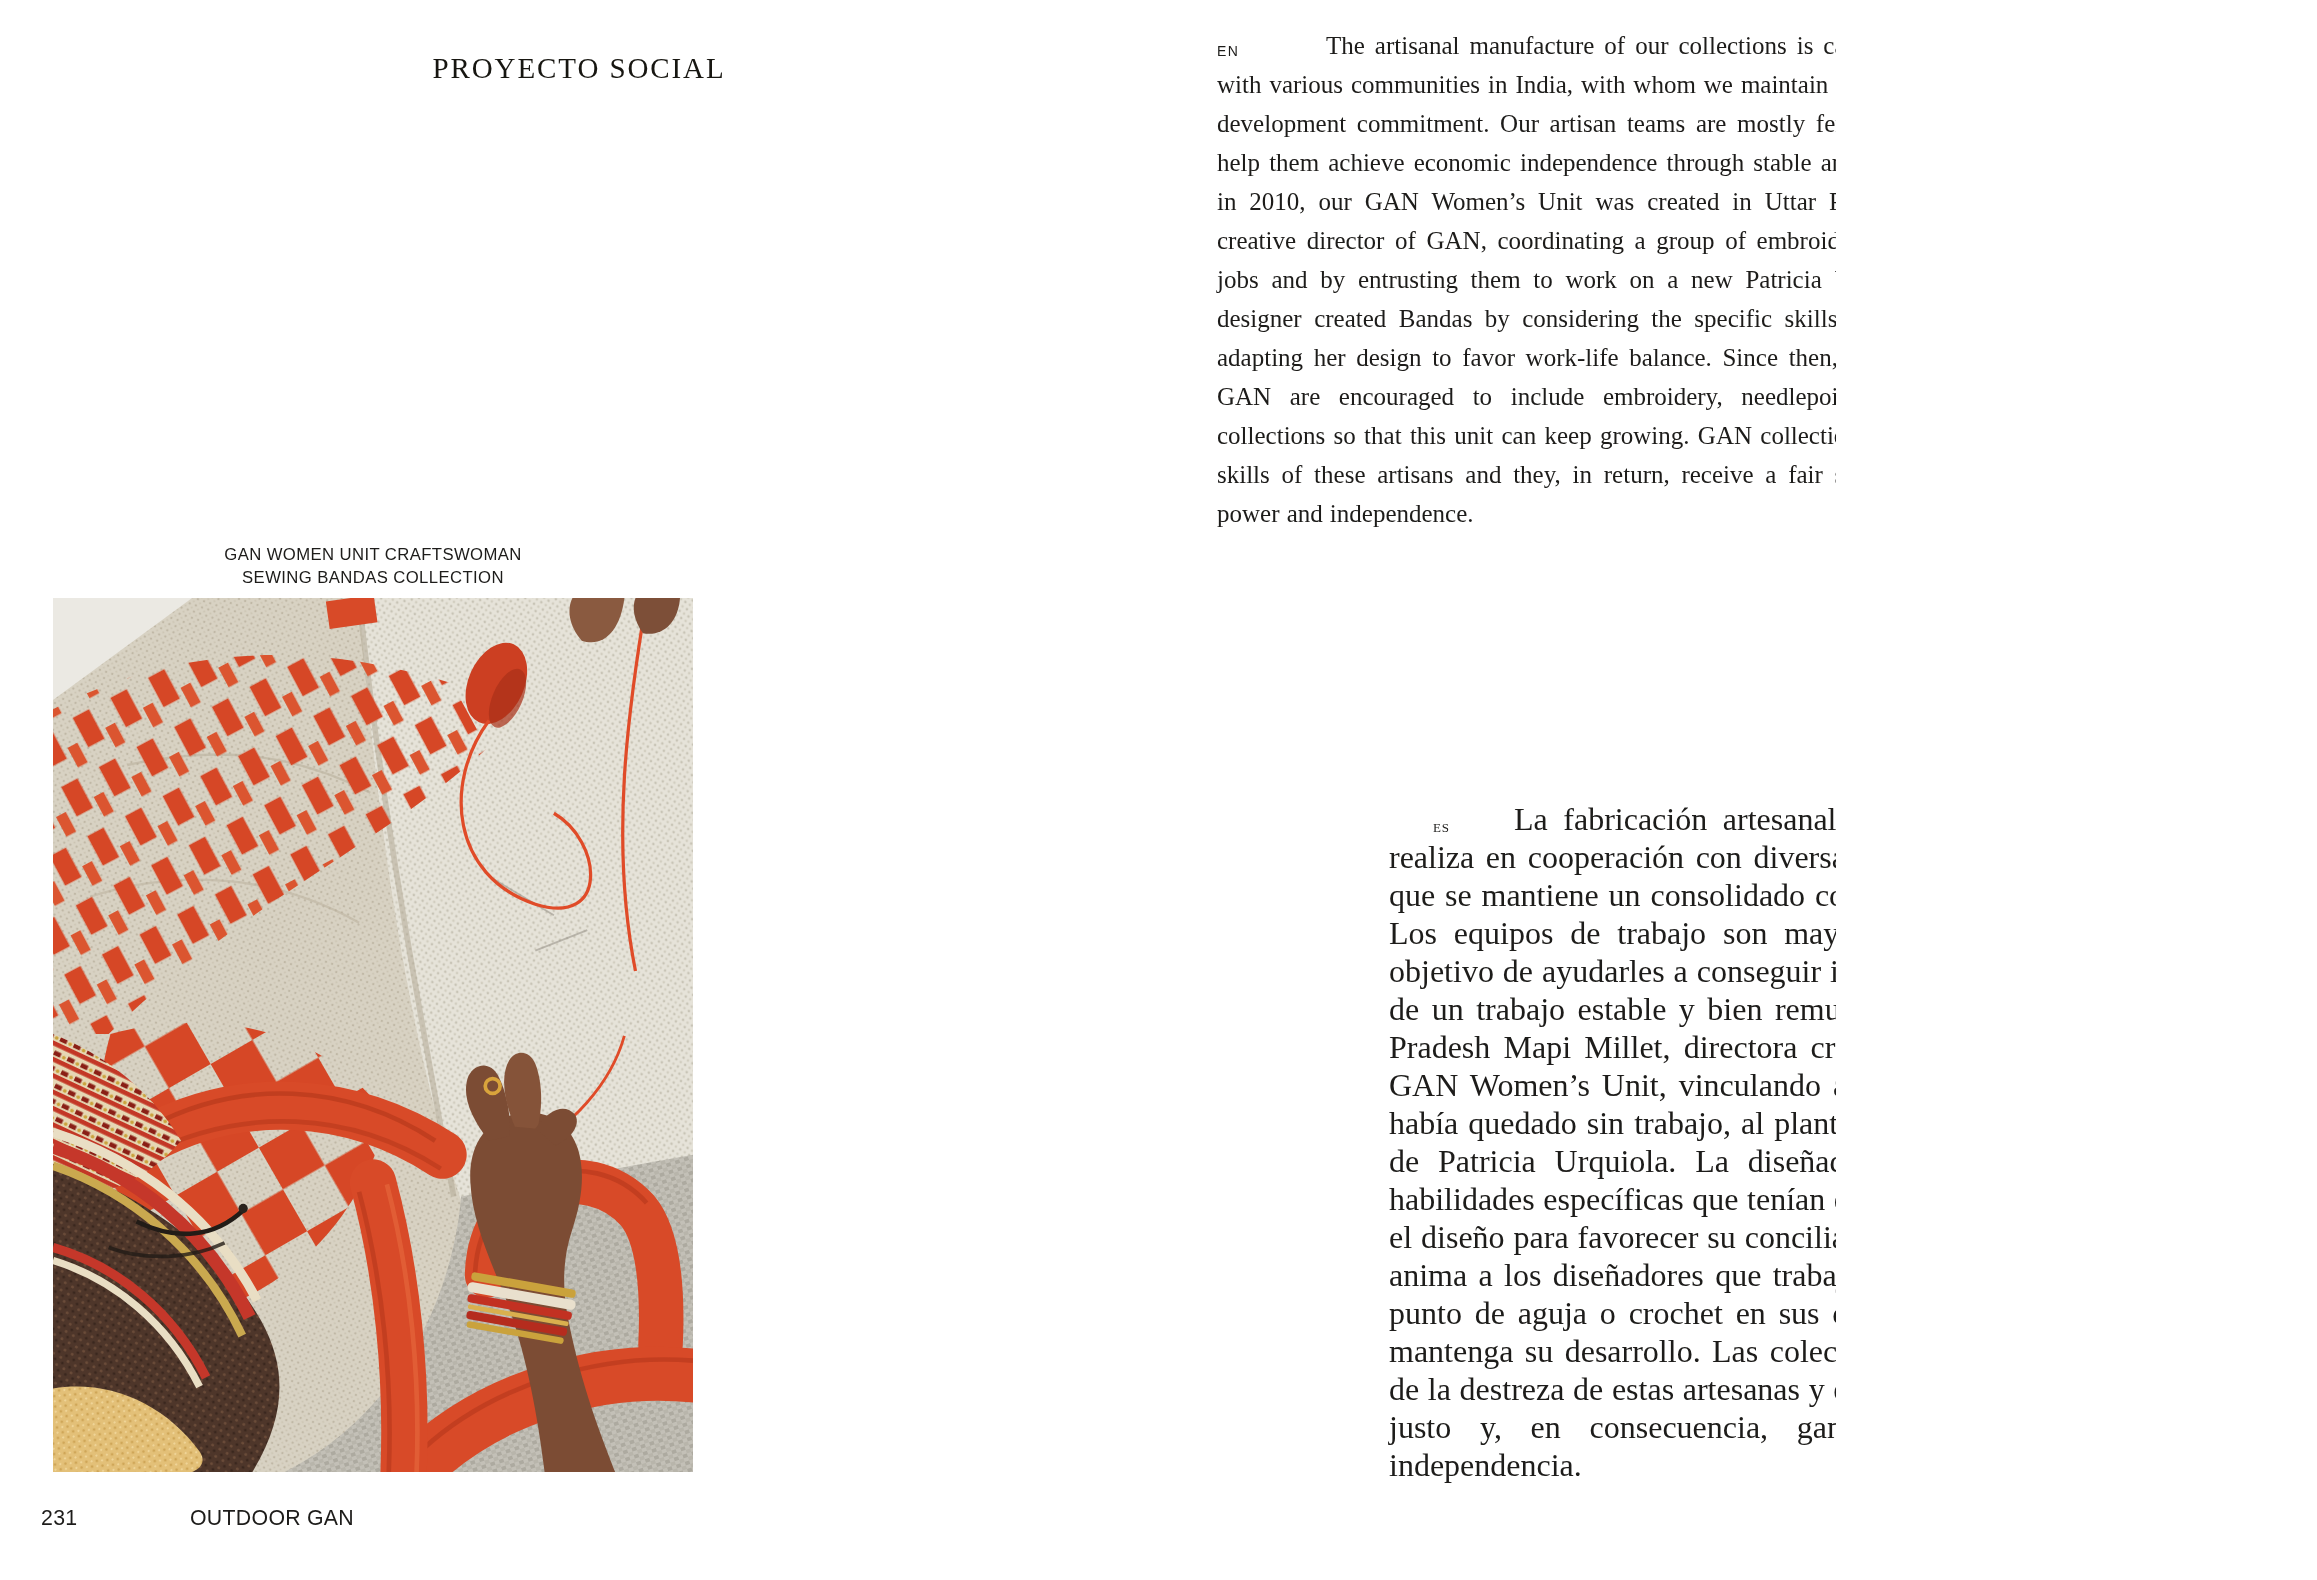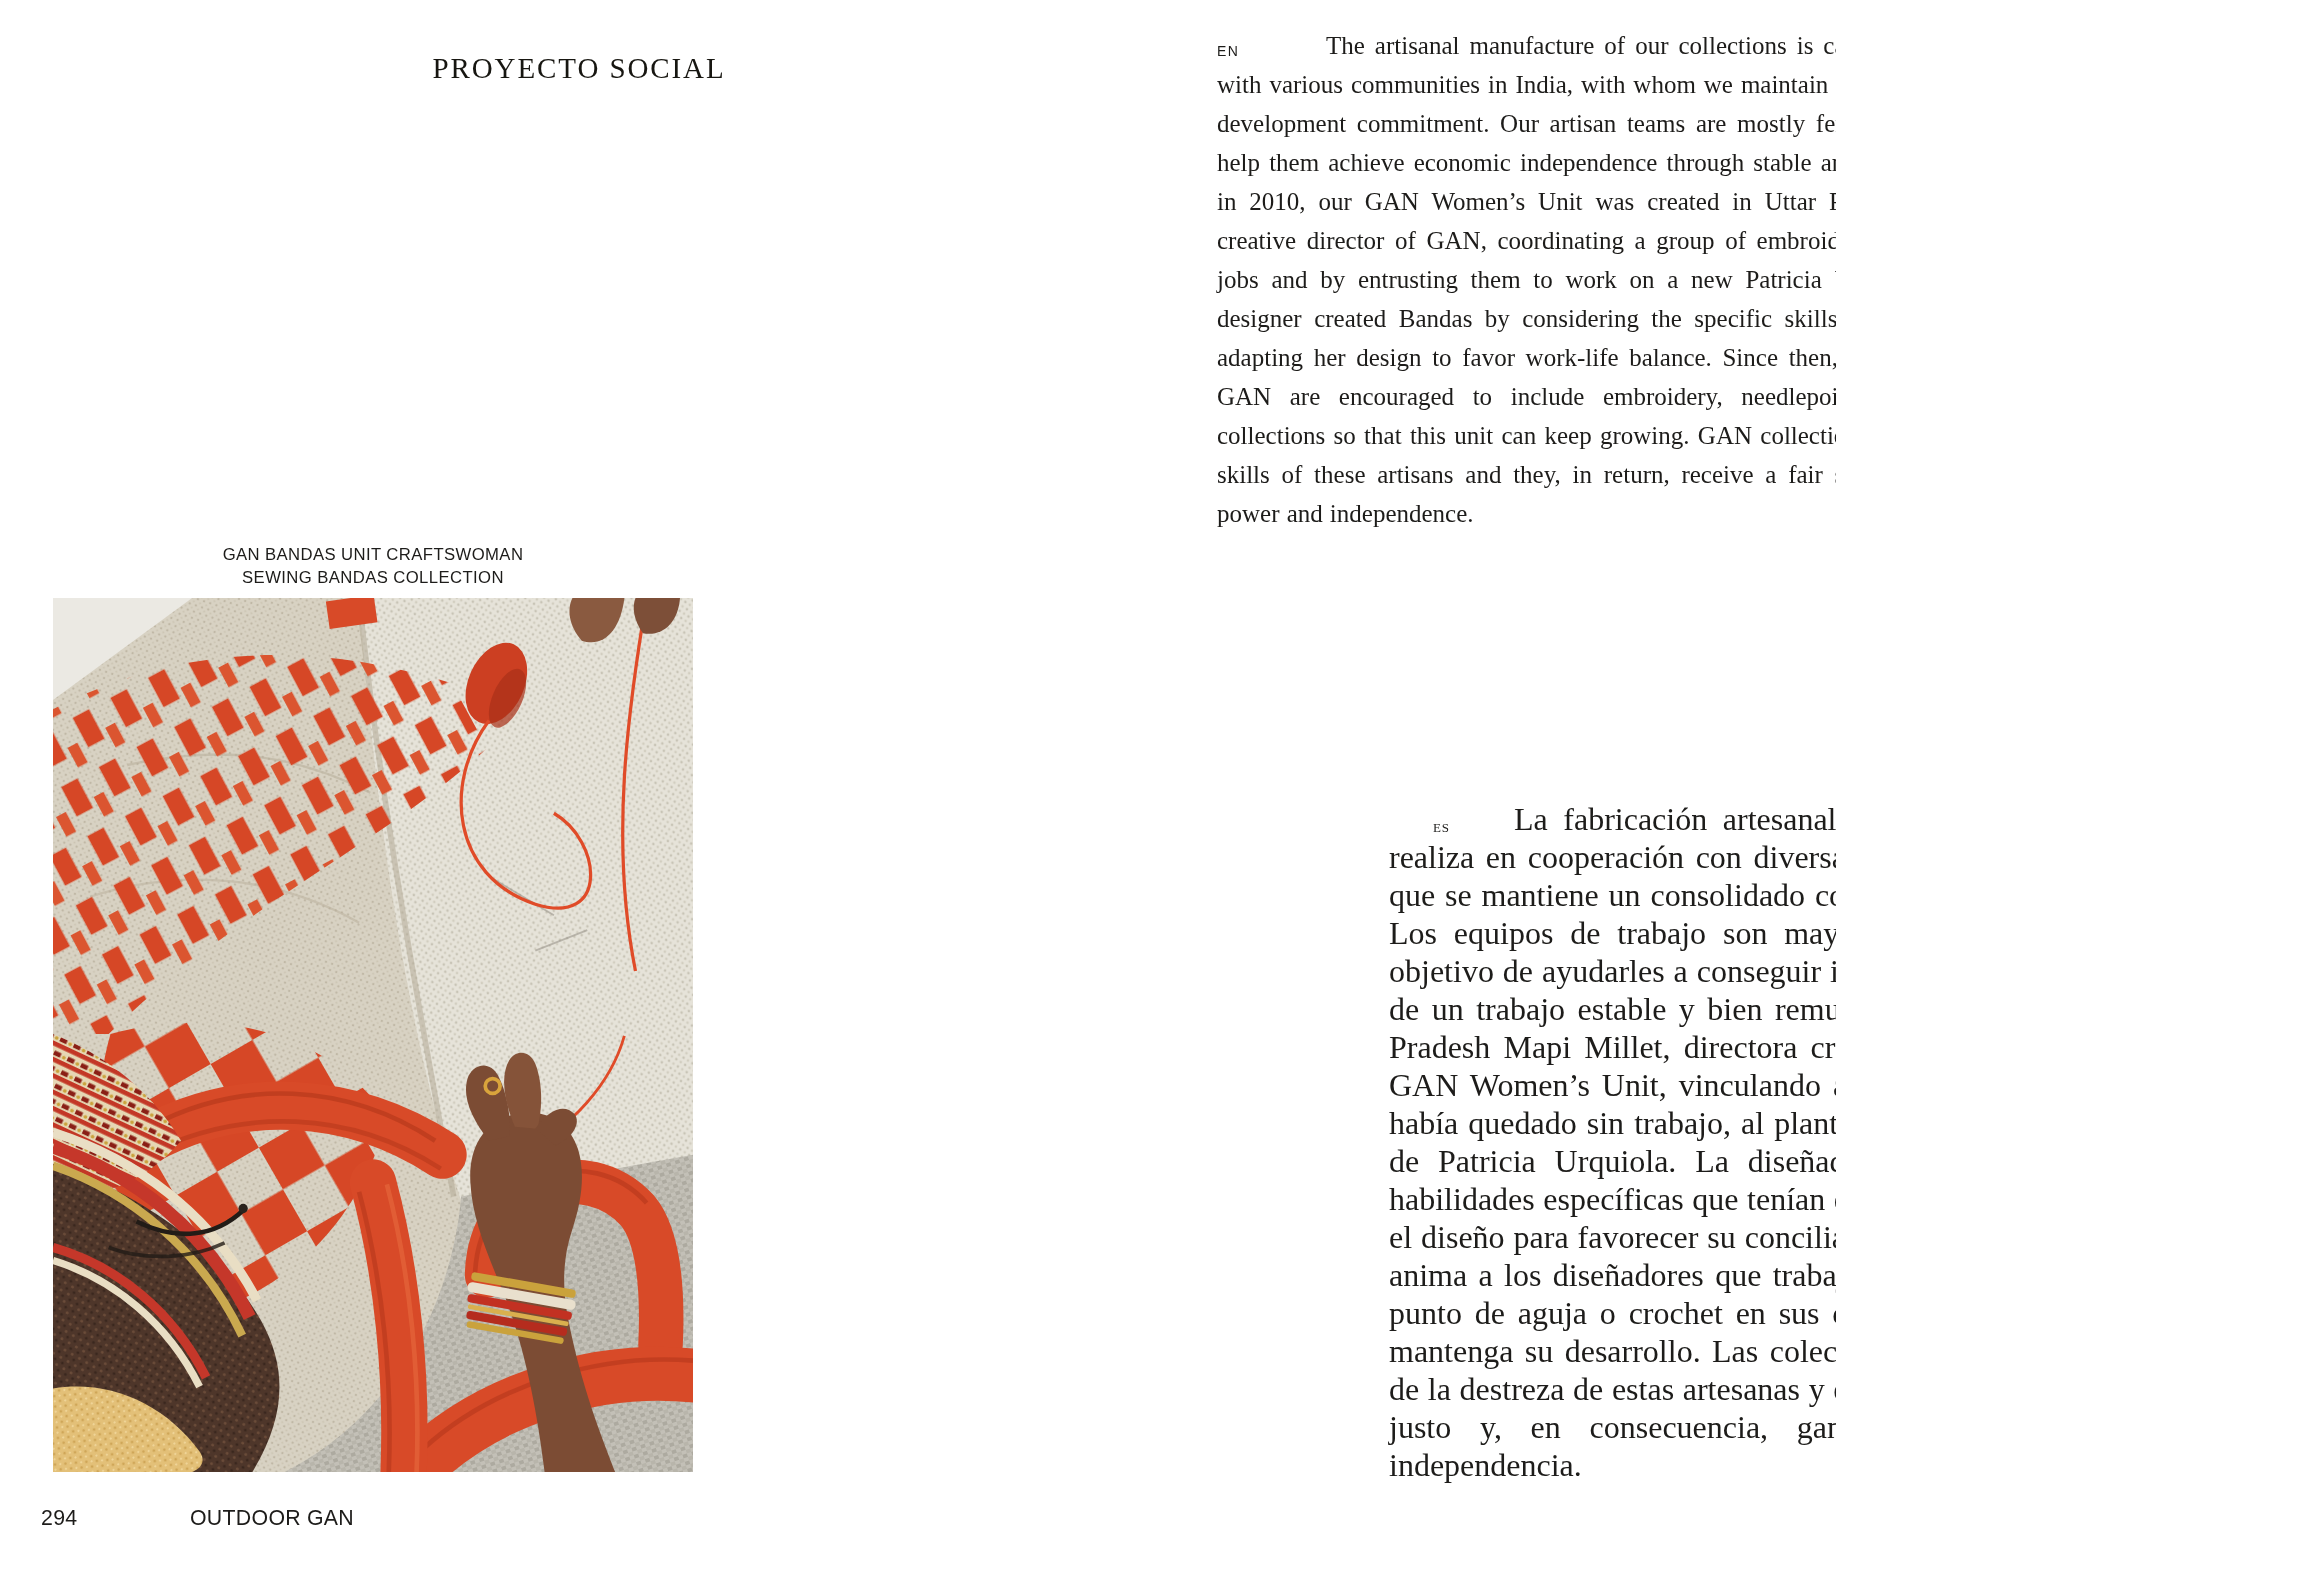--- a/index.html
+++ b/index.html
@@ -80,21 +80,21 @@
 </style>
 </head>
 <body>
 
 <div class="spread">
 
   <div class="kicker">PROYECTO SOCIAL</div>
 
 
   <div class="caption">
-    <span>GAN BANDAS UNIT CRAFTSWOMAN</span>
+    <span>GAN WOMEN UNIT CRAFTSWOMAN</span>
     <span>SEWING BANDAS COLLECTION</span>
   </div>
 
   <div class="photo">
     <svg viewBox="0 0 690 942" preserveAspectRatio="none" aria-hidden="true">
       <defs>
         <pattern id="pw" width="7" height="7" patternUnits="userSpaceOnUse" patternTransform="rotate(18)">
           <rect width="7" height="7" fill="#d8d2c3"></rect>
           <circle cx="2" cy="2" r="1.3" fill="#c0b8a6"></circle>
           <circle cx="5.5" cy="5.5" r="1.1" fill="#ccc4b2"></circle>
@@ -200,21 +200,21 @@
         <rect x="446" y="736" width="114" height="9" rx="4" fill="#caa23c"></rect>
         <rect x="444" y="747" width="118" height="11" rx="5" fill="#e9e0cd"></rect>
         <rect x="446" y="760" width="114" height="9" rx="4" fill="#c23122"></rect>
         <rect x="448" y="771" width="110" height="5" rx="2" fill="#d9b04e"></rect>
         <rect x="448" y="778" width="110" height="9" rx="4" fill="#b52c1e"></rect>
         <rect x="450" y="789" width="106" height="7" rx="3" fill="#caa23c"></rect>
       </g>
     </svg>
   </div>
 
-  <span class="footer-item f-pageno">294</span>
+  <span class="footer-item f-pageno">231</span>
   <span class="footer-item f-section">OUTDOOR</span>
   <span class="footer-item f-brand">GAN</span>
 
   <div class="lang-label lang-en">EN</div>
   <p class="para para-en">The artisanal manufacture of our collections is carried out in cooperation with various communities in India, with whom we maintain a consolidated social and development commitment. Our artisan teams are mostly female, and our goal is to help them achieve economic independence through stable and well-paid work. Thus, in 2010, our GAN Women’s Unit was created in Uttar Pradesh by Mapi Millet, creative director of GAN, coordinating a group of embroiderers who had lost their jobs and by entrusting them to work on a new Patricia Urquiola collection. The designer created Bandas by considering the specific skills that these women had, adapting her design to favor work-life balance. Since then, designers working with GAN are encouraged to include embroidery, needlepoint or crochet in their collections so that this unit can keep growing. GAN collections thus benefit from the skills of these artisans and they, in return, receive a fair salary and gain decision power and independence.</p>
 
   <div class="lang-label lang-es">ES</div>
   <p class="para para-es">La fabricación artesanal de las colecciones de GAN se realiza en cooperación con diversas comunidades en India, con las que se mantiene un consolidado compromiso social y de desarrollo. Los equipos de trabajo son mayoritariamente femeninos, con el objetivo de ayudarles a conseguir independencia económica a través de un trabajo estable y bien remunerado. Así, en la zona de Uttar Pradesh Mapi Millet, directora creativa de GAN, creó en 2010 la GAN Women’s Unit, vinculando a un grupo de bordadoras que se había quedado sin trabajo, al planteamiento de una nueva colección de Patricia Urquiola. La diseñadora ideó Bandas aplicando las habilidades específicas que tenían estas artesanas, adaptando incluso el diseño para favorecer su conciliación familiar. Desde entonces, se anima a los diseñadores que trabajan con GAN a incluir bordados, punto de aguja o crochet en sus colecciones para que este equipo mantenga su desarrollo. Las colecciones de GAN se benefician así de la destreza de estas artesanas y ellas, a cambio, reciben un salario justo y, en consecuencia, ganan en poder de decisión e independencia.</p>
 
   <div class="pageno-right">359</div>

